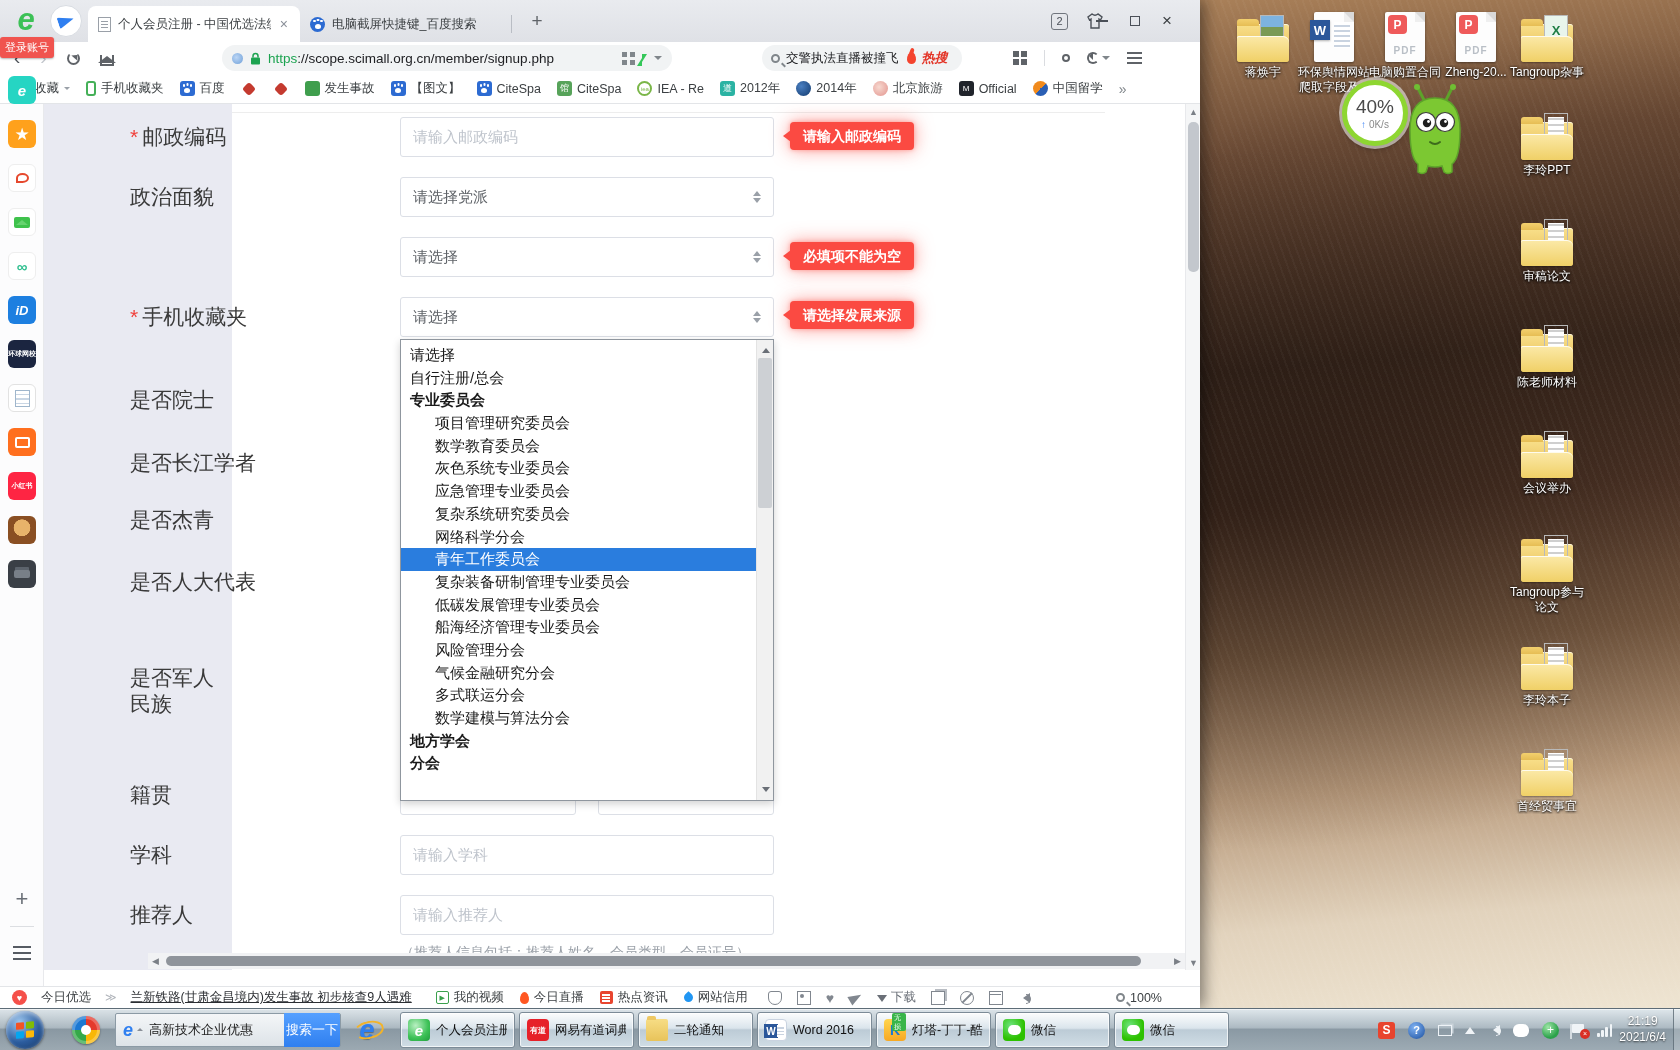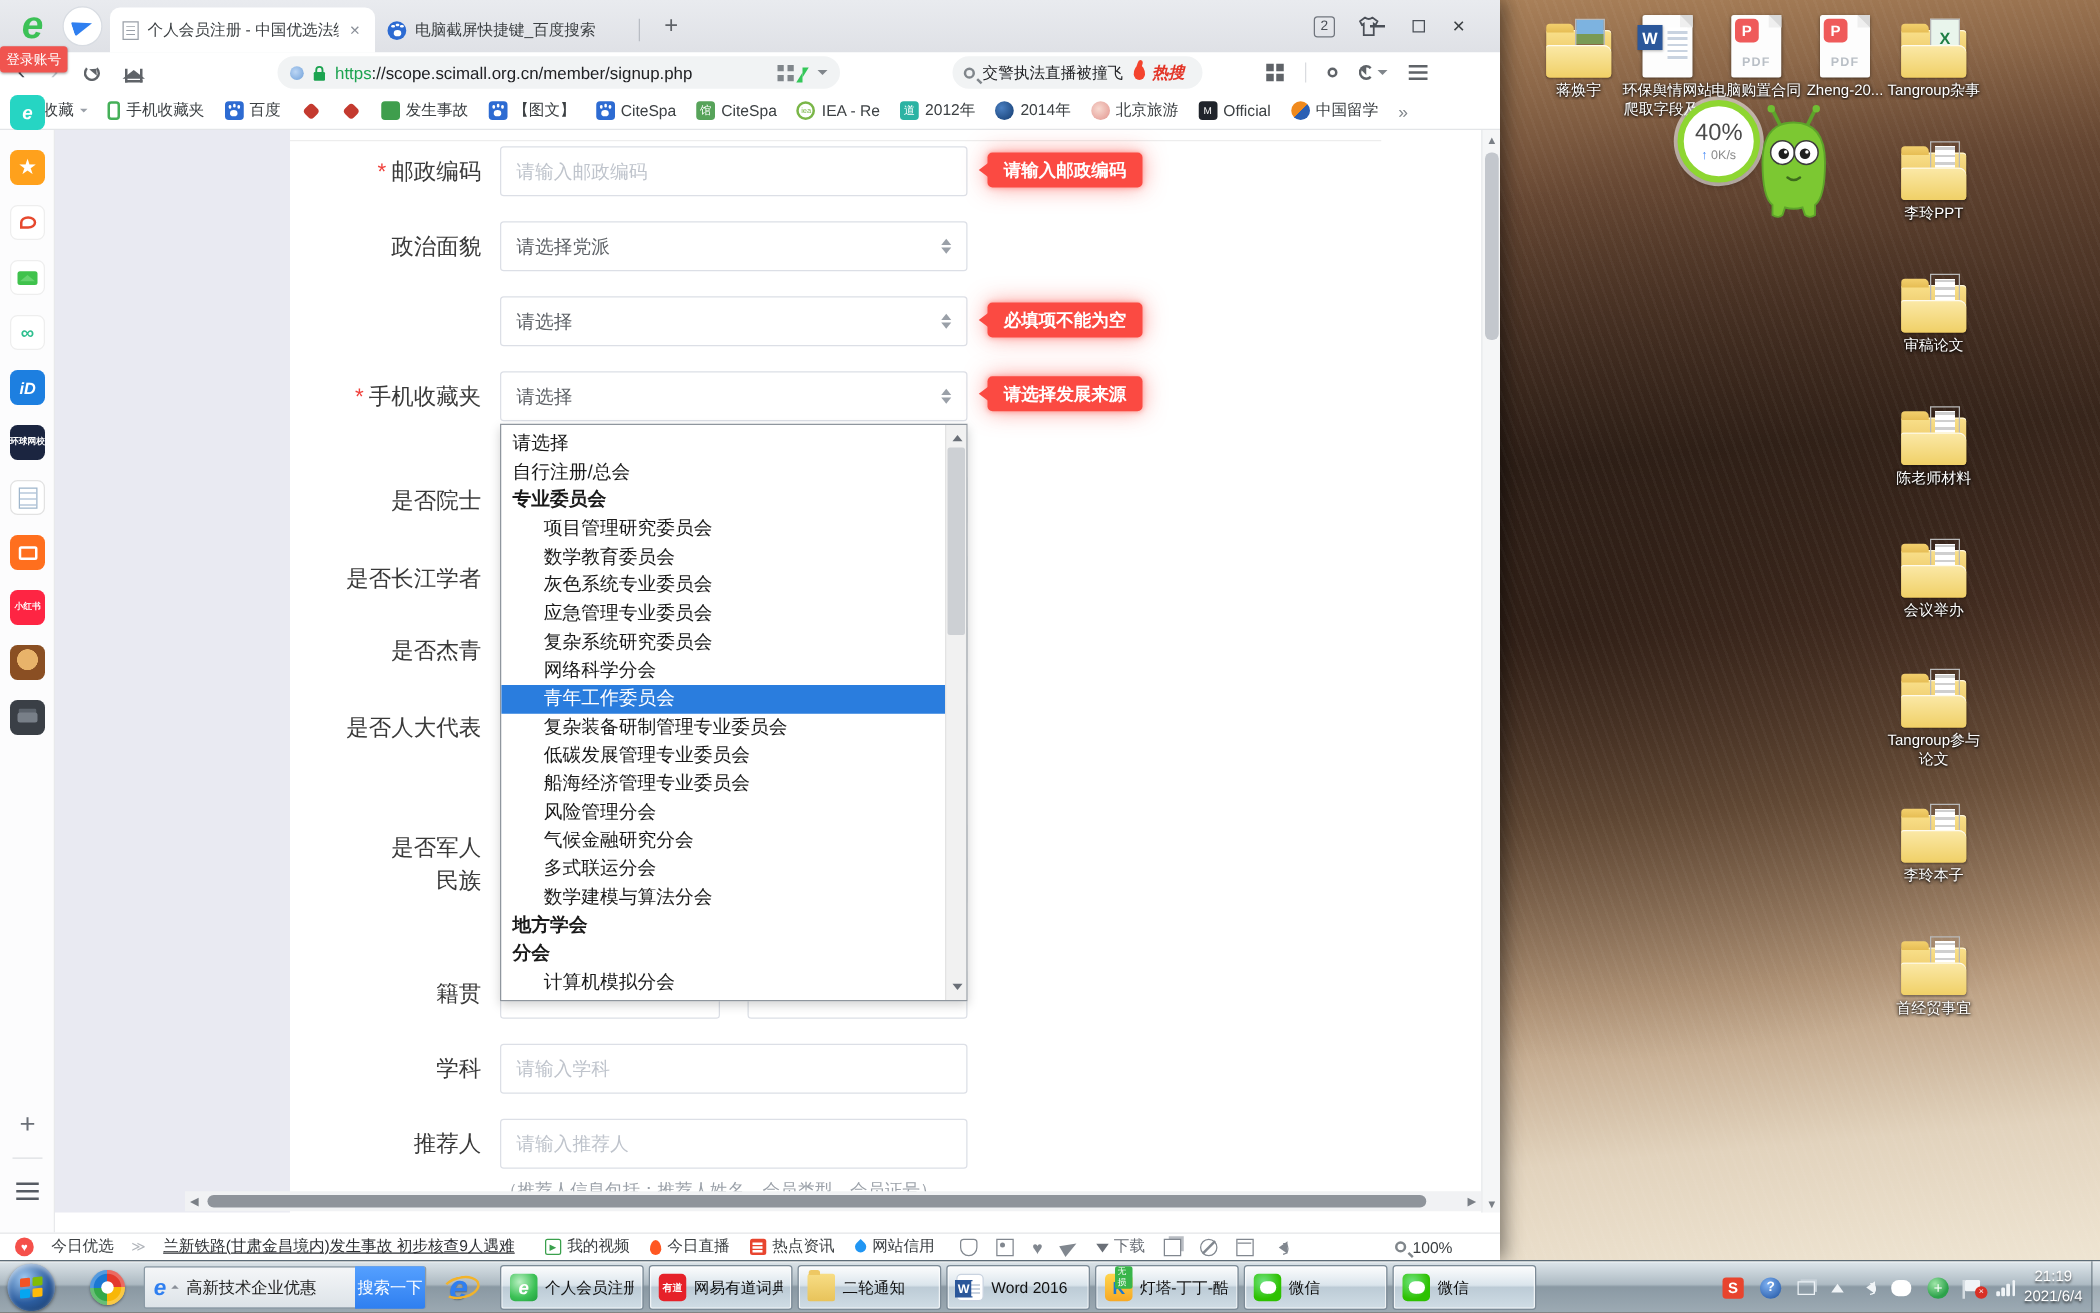--- a/index.html
+++ b/index.html
@@ -169,21 +169,21 @@
   .g-game1{background:radial-gradient(circle at 50% 42%,#e8b36a 38%,#8a4f23 40%);}
   .g-game2{background:#3a3f46;}
   .g-game2 i{width:16px;height:8px;background:#787f88;border-radius:2px;box-shadow:0 -4px 0 -1px #5c636c;}
 
   
   .pagebg{position:absolute;left:44px;top:104px;width:1141px;height:866px;background:#fff;}
   .gutter{position:absolute;left:44px;top:104px;width:188px;height:866px;background:#e9eaf2;}
   .cardline{position:absolute;left:232px;top:112px;width:873px;height:1px;background:#ededed;}
 
   .frow{position:absolute;left:0;width:1105px;height:40px;}
-  .flabel{position:absolute;left:130px;width:255px;text-align:right;line-height:40px;font-size:18px;color:#3a3a3a;white-space:nowrap;}
+  .flabel{position:absolute;left:130px;width:255px;line-height:40px;font-size:21px;color:#3a3a3a;white-space:nowrap;}
   .flabel .req{color:#f0413c;margin-right:4px;}
   .fctl{position:absolute;left:400px;width:374px;height:40px;border:1px solid #dcdfe6;border-radius:3px;background:#fff;
     display:flex;align-items:center;padding:0 12px;font-size:15px;}
   .fctl .ph{color:#bfc4cc;}
   .fctl .val{color:#5f6368;flex:1;}
   .updn{display:flex;flex-direction:column;gap:2.5px;align-items:center;margin-left:auto;}
   .updn i{width:0;height:0;border:4px solid transparent;}
   .updn .u{border-bottom:5px solid #9aa0a8;}
   .updn .d{border-top:5px solid #9aa0a8;}
   .fctl.half1{width:176px;}
@@ -759,21 +759,20 @@
           <div class="opt ind sel">青年工作委员会</div>
           <div class="opt ind">复杂装备研制管理专业委员会</div>
           <div class="opt ind">低碳发展管理专业委员会</div>
           <div class="opt ind">船海经济管理专业委员会</div>
           <div class="opt ind">风险管理分会</div>
           <div class="opt ind">气候金融研究分会</div>
           <div class="opt ind">多式联运分会</div>
           <div class="opt ind">数学建模与算法分会</div>
           <div class="opt grp">地方学会</div>
           <div class="opt grp">分会</div>
-          <div class="opt ind">计算机模拟分会</div>
         </div>
       <div class="ddsb">
         <div class="ar up">
             <i></i>
           </div>
         <div class="thumb"></div>
         <div class="ar dn">
             <i></i>
           </div>
       </div>

